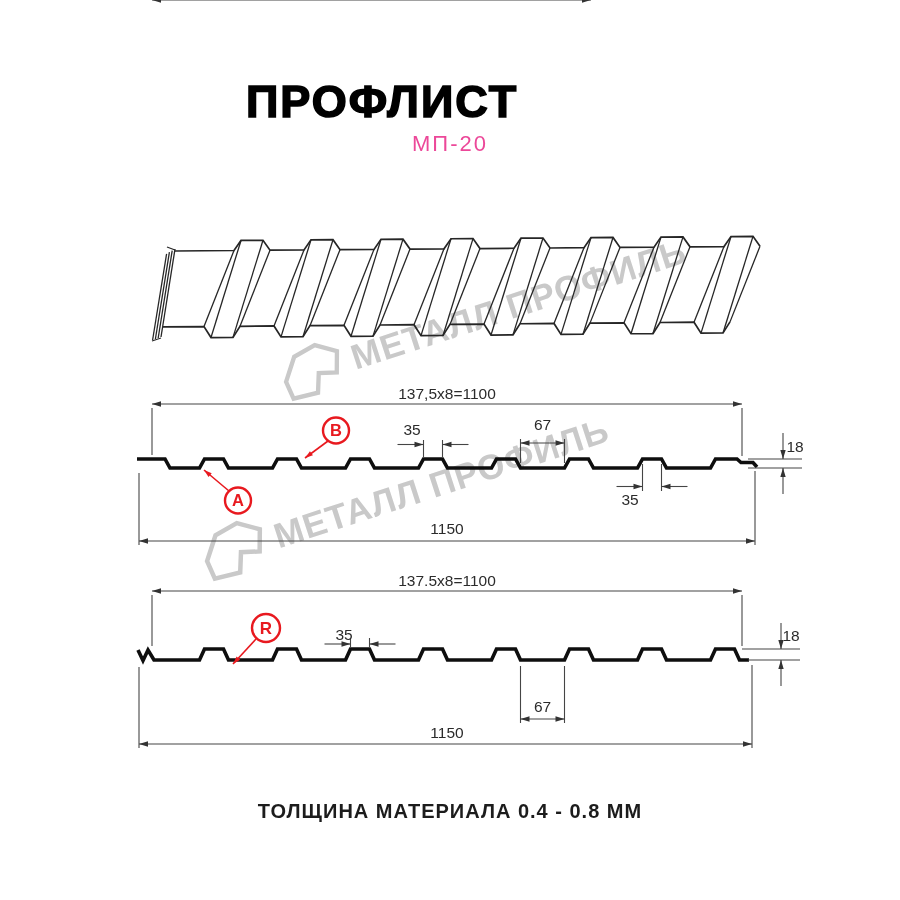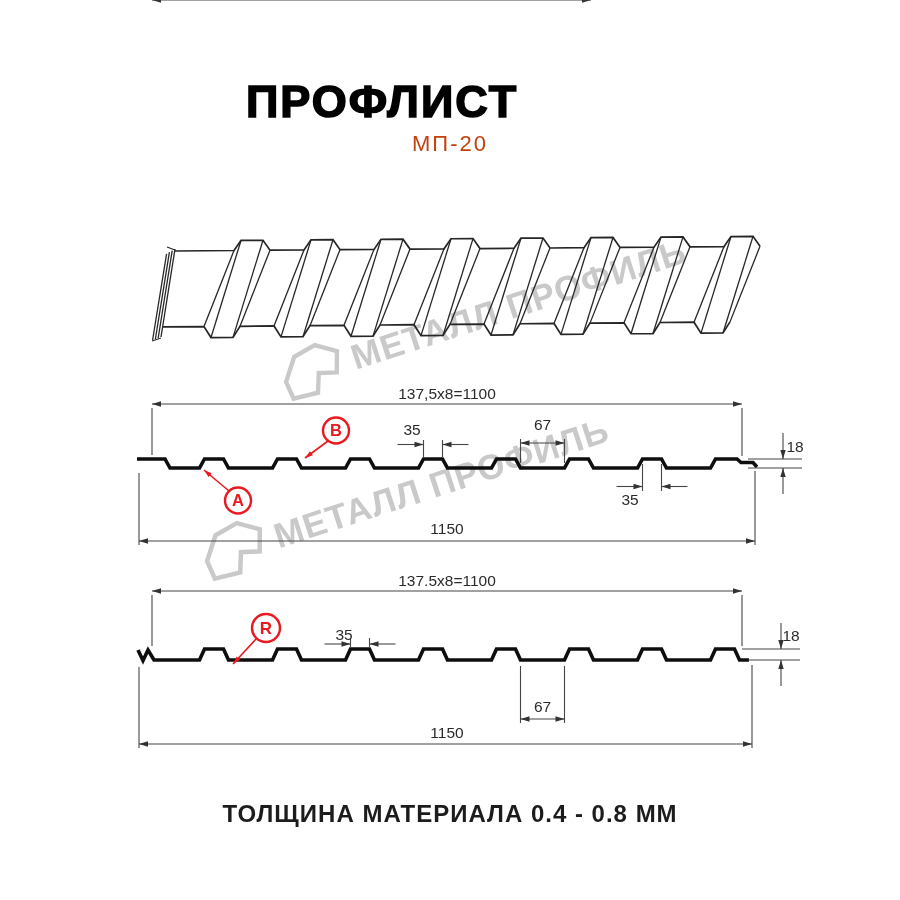--- a/index.html
+++ b/index.html
@@ -2,23 +2,23 @@
 <html><head>
 <meta charset="utf-8">
 <style>
   html,body{margin:0;padding:0;background:#fff;}
   .stage{position:relative;width:900px;height:900px;background:#fff;overflow:hidden;
          font-family:"Liberation Sans",sans-serif;}
   .title{position:absolute;left:0;top:76px;width:764px;text-align:center;
          font-size:45px;font-weight:bold;letter-spacing:2px;color:#000;
          -webkit-text-stroke:1.6px #000;}
   .subtitle{position:absolute;left:0;top:131px;width:900px;text-align:center;
-            font-size:22px;font-weight:normal;letter-spacing:2px;color:#c2410c;}
+            font-size:22px;font-weight:normal;letter-spacing:2px;color:#ec4899;}
   .footer-note{position:absolute;left:0;top:800px;width:900px;text-align:center;
-               font-size:24px;font-weight:bold;letter-spacing:1px;color:#1c1c1c;}
+               font-size:20px;font-weight:bold;letter-spacing:1px;color:#1c1c1c;}
   .wm{position:absolute;display:flex;align-items:center;gap:9px;
       transform:rotate(-18deg);z-index:1;pointer-events:none;}
   .wm1{left:281px;top:344px;transform-origin:32px 27px;}
   .wm2{left:202px;top:522px;transform-origin:33px 28px;}
   .wm .wm-text{font-size:35px;font-weight:bold;letter-spacing:1px;color:#c9c9c9;white-space:nowrap;}
   svg.canvas{position:absolute;left:0;top:0;z-index:2;}
   svg.canvas text{font-family:"Liberation Sans",sans-serif;fill:#2b2b2b;text-anchor:middle;}
   svg.canvas text.red{fill:#e8191f;font-weight:bold;}
 </style>
 </head>

